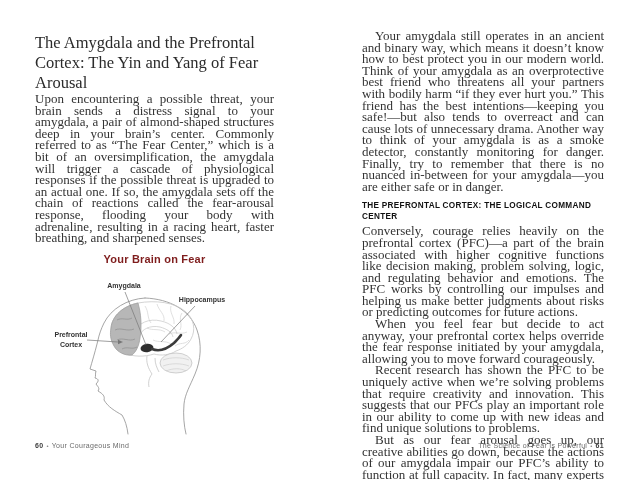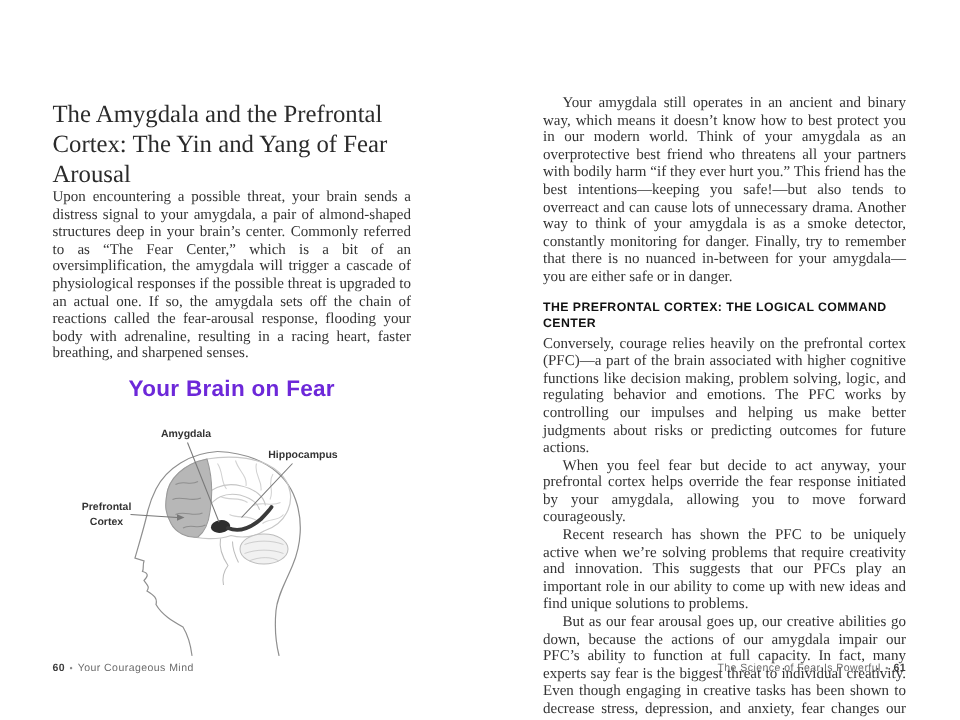--- a/index.html
+++ b/index.html
@@ -5,45 +5,45 @@
   * { margin:0; padding:0; box-sizing:border-box; }
   html,body { width:640px; height:480px; }
   body {
     background:#ffffff;
     font-family:"Liberation Serif", serif;
     color:#333;
     position:relative;
     overflow:hidden;
   }
   .spread { position:absolute; inset:0; background:#fff; }
-  .col { position:absolute;margin-top:33px; }
+  .col { position:absolute; }
   .col-left  { left:35px;  top:33px; width:239px; }
   .col-right { left:362px; top:30px; width:242px; }
 
   h1.title {
     font-size:16.5px; line-height:20px; font-weight:normal;
     color:#2b2b2b;
   }
   .deck { font-size:8.6px; line-height:11.5px; margin-top:5px; color:#3a3a3a; }
   h2.sect {
     font-family:"Liberation Sans", sans-serif;
     font-size:8.2px; line-height:11px; font-weight:bold;
     letter-spacing:0.3px; color:#111;
     margin:8px 0 3px 0;
   }
   p.body {
-    font-size:10px; line-height:11.6px;
+    font-size:13px; line-height:11.6px;
     text-align:justify; color:#333;
   }
   p.indent { text-indent:13px; }
 
   .figure { margin-top:9px; }
   .fig-title {
     font-family:"Liberation Sans", sans-serif;
-    font-weight:bold; font-size:15px; color:#6d28d9;
+    font-weight:bold; font-size:11px; color:#7f1d1d;
     text-align:center; letter-spacing:0.2px;
   }
   .figure svg { display:block; margin-top:3px; }
   .lbl {
     font-family:"Liberation Sans", sans-serif;
     font-size:7px; font-weight:bold; fill:#333;
   }
 
   .footer {
     position:absolute; top:442px;

